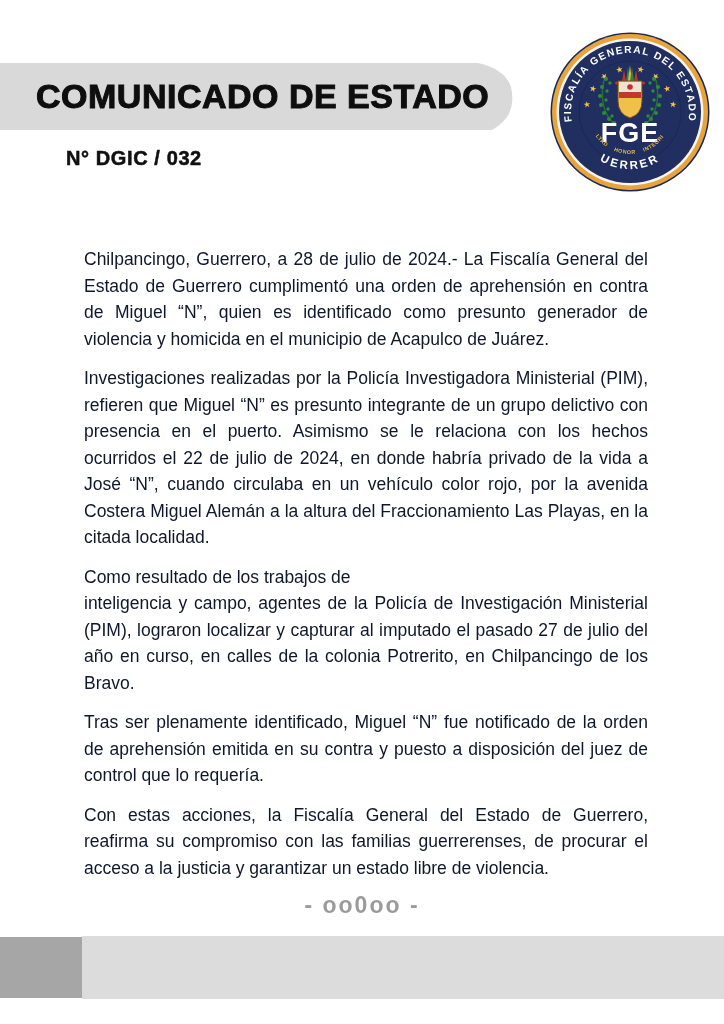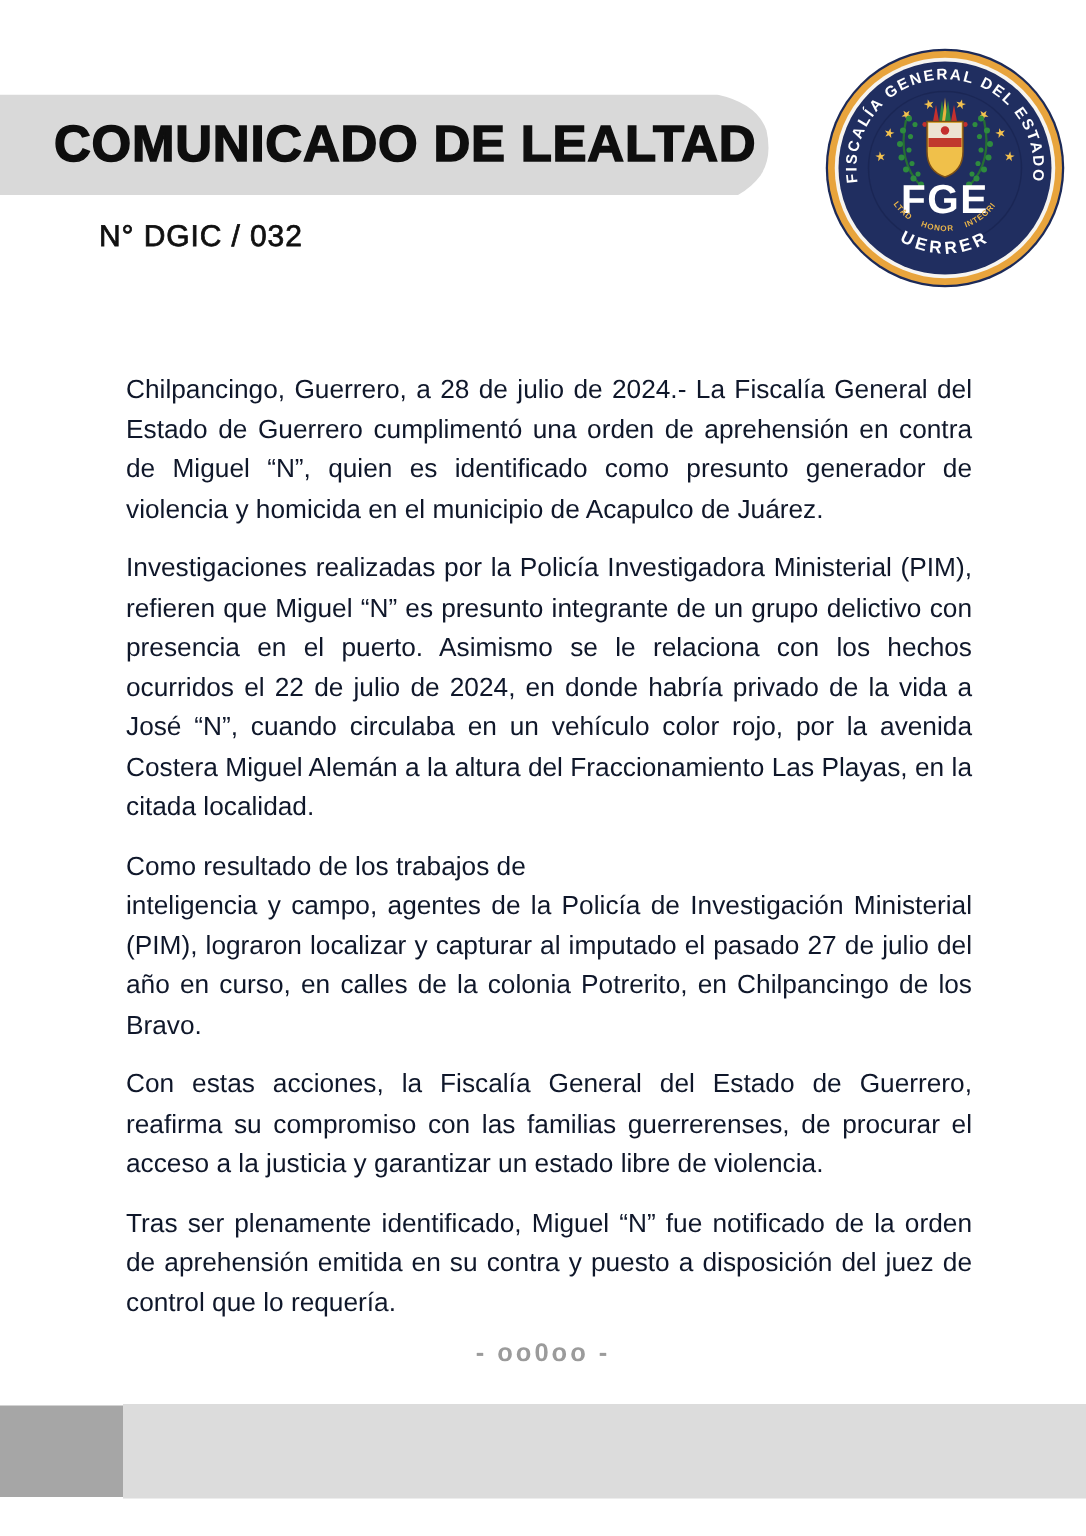--- a/index.html
+++ b/index.html
@@ -9,49 +9,49 @@
   }
   
   .band-svg{position:absolute;top:63px;left:0;display:block;}
   .page-title{
     position:absolute;top:63px;left:36px;height:67px;line-height:67px;
     font-size:34px;font-weight:900;color:#0e0e0e;letter-spacing:.5px;
     -webkit-text-stroke:1px #0e0e0e;white-space:nowrap;margin:0;
   }
   .doc-number{
     position:absolute;top:147px;left:66px;
-    font-size:20px;font-weight:400;color:#101010;letter-spacing:.6px;
+    font-size:20px;font-weight:700;color:#101010;letter-spacing:.6px;
     -webkit-text-stroke:.5px #101010;white-space:nowrap;
   }
   .logo-svg{position:absolute;top:30px;left:548px;display:block;}
   .logo-svg text{font-family:"Liberation Sans","DejaVu Sans",sans-serif;}
   
   .body-copy{
     position:absolute;top:246px;left:84px;width:564px;
     color:#0f172a;font-size:17.5px;line-height:26.5px;text-align:justify;
   }
   .para{margin:0 0 13px 0;}
   
   .divider{
     position:absolute;top:892px;left:0;width:100%;text-align:center;
-    font-size:17px;font-weight:bold;color:#9b9b9b;letter-spacing:2px;white-space:nowrap;
+    font-size:23px;font-weight:bold;color:#9b9b9b;letter-spacing:2px;white-space:nowrap;
   }
   .footer-dark{position:absolute;top:937px;left:0;width:82px;height:61px;background:#a6a6a6;}
   .footer-light{position:absolute;top:936px;left:82px;width:642px;height:63px;background:#dcdcdc;}
 </style>
 </head>
 <body>
 
 <div class="page">
 
   <svg class="band-svg" width="724" height="67" viewBox="0 0 724 67" aria-hidden="true">
     <path d="M0 0 H478 Q505 6 511 24 Q515 42 507 54 Q501 62 492 67 H0 Z" fill="#d9d9d9"></path>
   </svg>
 
-  <h1 class="page-title">COMUNICADO DE LEALTAD</h1>
+  <h1 class="page-title">COMUNICADO DE ESTADO</h1>
 
   <div class="doc-number">N° DGIC / 032</div>
 
   <svg class="logo-svg" width="164" height="164" viewBox="0 0 164 164" aria-hidden="true">
     <defs>
       <path id="arcTop" d="M 26.6,102.2 A 59,59 0 1 1 137.4,102.2"></path>
       <path id="arcBottom" d="M 49.3,128.7 A 57,57 0 0 0 114.7,128.7"></path>
       <path id="arcMotto" d="M 47.6,106.1 A 42,42 0 0 0 116.4,106.1"></path>
     </defs>
 
@@ -143,21 +143,21 @@
     </text>
     <text font-size="11.5" font-weight="bold" fill="#ffffff" letter-spacing="2.5">
       <textPath href="#arcBottom" startOffset="50%" text-anchor="middle">GUERRERO</textPath>
     </text>
   </svg>
 
   <main class="body-copy">
       <p class="para">Chilpancingo, Guerrero, a 28 de julio de 2024.- La Fiscalía General del Estado de Guerrero cumplimentó una orden de aprehensión en contra de Miguel “N”, quien es identificado como presunto generador de violencia y homicida en el municipio de Acapulco de Juárez.</p>
       <p class="para">Investigaciones realizadas por la Policía Investigadora Ministerial (PIM), refieren que Miguel “N” es presunto integrante de un grupo delictivo con presencia en el puerto. Asimismo se le relaciona con los hechos ocurridos el 22 de julio de 2024, en donde habría privado de la vida a José “N”, cuando circulaba en un vehículo color rojo, por la avenida Costera Miguel Alemán a la altura del Fraccionamiento Las Playas, en la citada localidad.</p>
       <p class="para">Como resultado de los trabajos de<br>inteligencia y campo, agentes de la Policía de Investigación Ministerial (PIM), lograron localizar y capturar al imputado el pasado 27 de julio del año en curso, en calles de la colonia Potrerito, en Chilpancingo de los Bravo.</p>
+      <p class="para">Tras ser plenamente identificado, Miguel “N” fue notificado de la orden de aprehensión emitida en su contra y puesto a disposición del juez de control que lo requería.</p>
       <p class="para">Con estas acciones, la Fiscalía General del Estado de Guerrero, reafirma su compromiso con las familias guerrerenses, de procurar el acceso a la justicia y garantizar un estado libre de violencia.</p>
-      <p class="para">Tras ser plenamente identificado, Miguel “N” fue notificado de la orden de aprehensión emitida en su contra y puesto a disposición del juez de control que lo requería.</p>
     </main>
 
   <div class="divider">- oo0oo -</div>
   <div class="footer-dark"></div>
   <div class="footer-light"></div>
 
 </div>
 
 </body></html>

